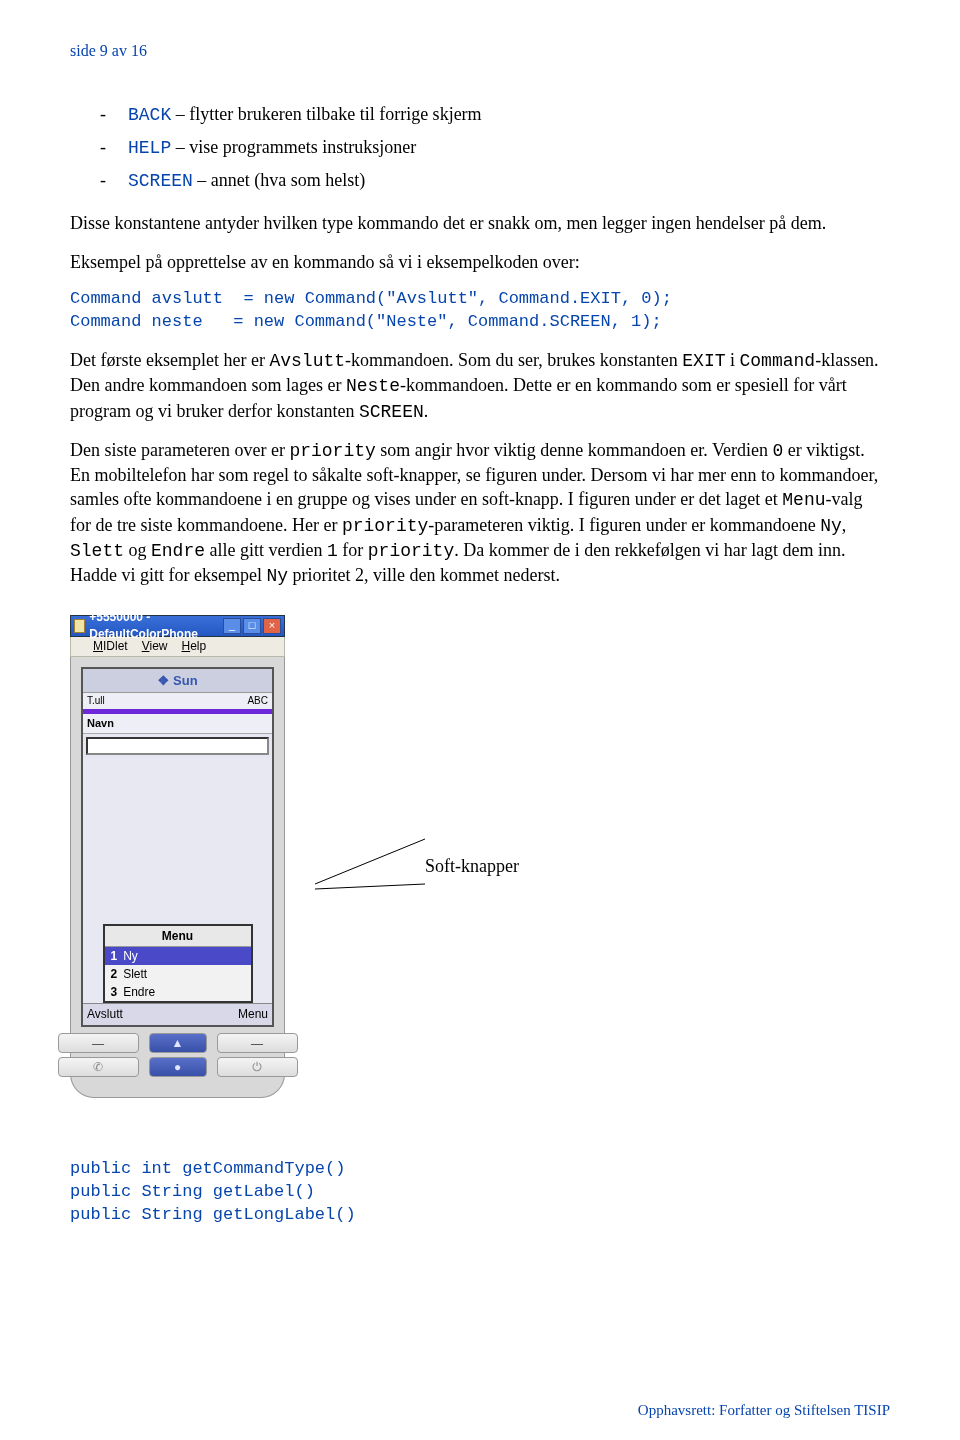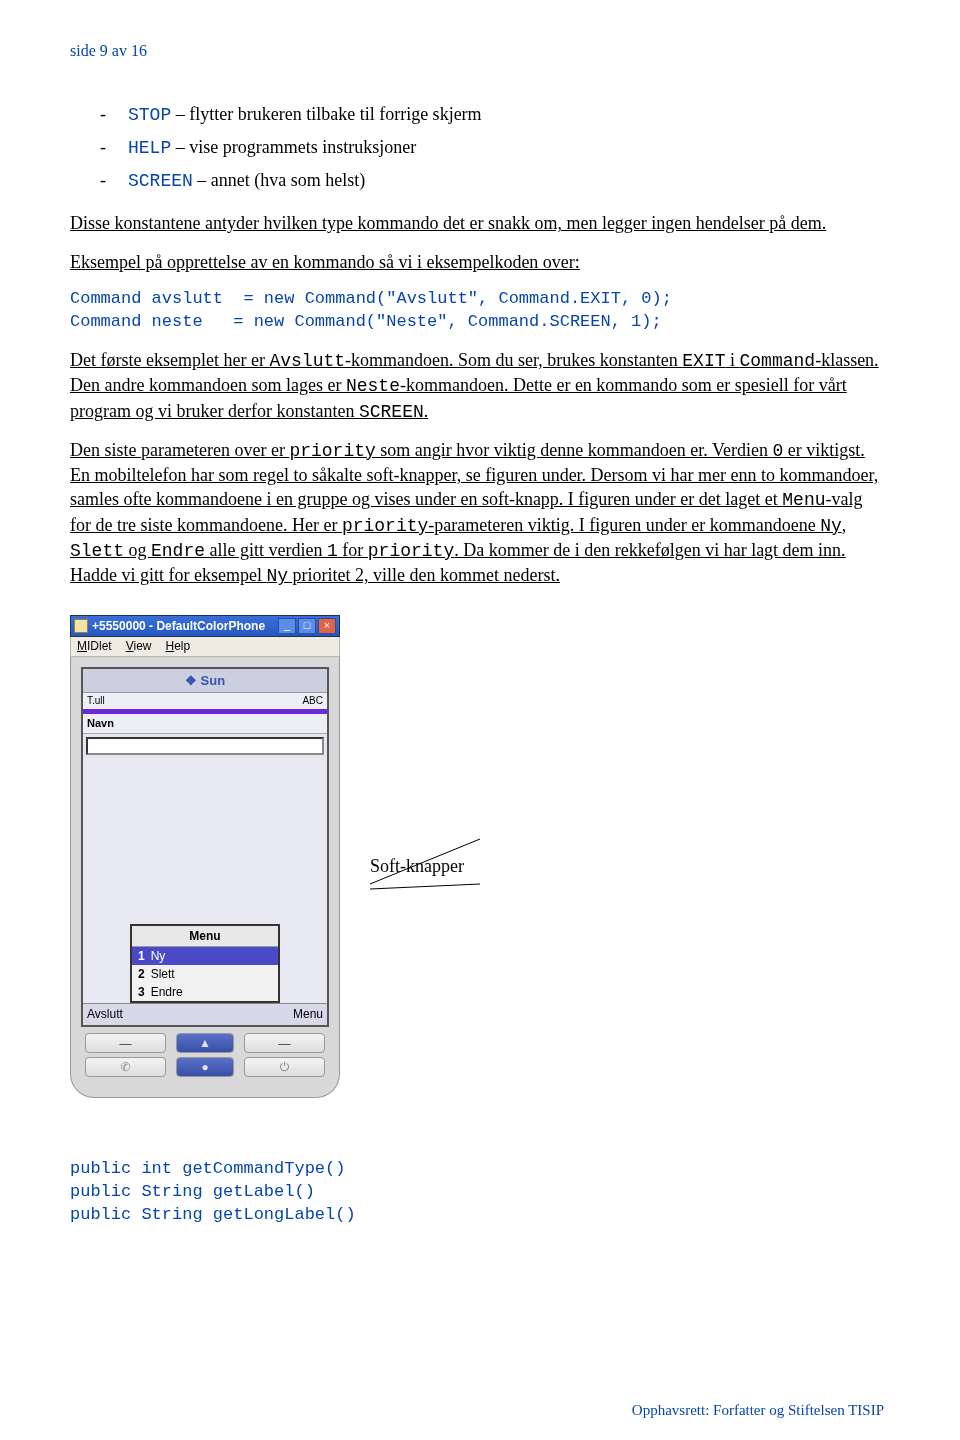--- a/index.html
+++ b/index.html
@@ -23,31 +23,31 @@
     justify-content: space-between;
     color: #0645ad;
     font-size: 16px;
     margin-bottom: 40px;
   }
   .mono { font-family: "Courier New", Courier, monospace; color: #0645ad; }
   .mono-black { font-family: "Courier New", Courier, monospace; color: #000; }
   .bullets { margin: 10px 0 18px 30px; }
   .bullets .row { margin-bottom: 8px; }
   .bullets .dash { display: inline-block; width: 28px; }
-  .para { margin: 10px 4px 14px 0; text-decoration: underline; }
+  .para { margin: 10px 4px 14px 0; }
   .codeblock { font-family: "Courier New", Courier, monospace; color: #0645ad; font-size: 17px; margin: 10px 0 14px 0; white-space: pre; }
   .emulator-wrap { display: flex; align-items: center; gap: 30px; margin: 26px 0 60px 0; }
-  .emulator { width: 270px; }
+  .emulator { width: 215px; }
   .winbar { height: 22px; background: linear-gradient(#3a6fd9,#2457c1); border: 1px solid #234; display: flex; align-items: center; justify-content: space-between; padding: 0 3px; }
   .winbar-title { color: #fff; font-family: Tahoma, sans-serif; font-size: 12px; font-weight: bold; display: flex; align-items: center; gap: 4px; }
   .winbar-title .jicon { display:inline-block; width:14px; height:14px; background:#f0e4a8; border:1px solid #a08030; }
   .winbar-btns { display: flex; gap: 2px; }
   .winbar-btns span { display: inline-flex; align-items:center; justify-content:center; width:18px; height:16px; background:#5a8de8; color:#fff; font-family: Tahoma,sans-serif; font-size:11px; border:1px solid #2a4e98; }
   .winbar-btns .close { background:#e16448; }
-  .winmenu { height: 20px; background:#eeece2; border:1px solid #b8b8a8; border-top:none; font-family: Tahoma,sans-serif; font-size: 12px; display:flex; align-items:center; gap: 14px; padding-left: 6px; }
+  .winmenu { height: 20px; background:#eeece2; border:1px solid #b8b8a8; border-top:none; font-family: Tahoma,sans-serif; font-size: 12px; display:flex; align-items:center; gap: 14px; padding-left: 22px; }
   .winmenu span u { text-decoration: underline; }
   .phone-body { background:#d8d8d8; border:1px solid #999; border-top:none; padding: 10px 10px 20px 10px; border-radius: 0 0 24px 24px; }
   .screen { background:#e6e6f2; border:2px solid #555; height: 360px; display:flex; flex-direction:column; font-family: Tahoma,sans-serif; font-size:12px; }
   .scr-top { background:#cccfe0; display:flex; align-items:center; justify-content:center; gap:6px; padding:3px 0; border-bottom:1px solid #999; }
   .sunlogo { display:flex; align-items:center; gap:4px; color:#3656b0; font-weight:bold; font-size:13px;}
   .sunlogo .glyph { color:#3656b0; }
   .scr-status { display:flex; justify-content:space-between; font-size:10px; padding:1px 4px; border-bottom:5px solid #6d28d9; background:#eeeef6;}
   .scr-navn { padding: 2px 4px; border-bottom:1px solid #aaa; background:#eeeef6; font-size:11px; font-weight:bold;}
   .scr-input { border:2px inset #888; height:18px; margin:3px; background:#fff; }
   .scr-fill { flex:1; background:#e8e8f2; position:relative; }
@@ -56,32 +56,32 @@
   .menu-popup .mitem { padding:1px 6px; display:flex; align-items:center; }
   .menu-popup .mitem.sel { background:#4a4ac8; color:#fff; }
   .menu-popup .mitem .num { font-weight:bold; margin-right:6px; }
   .softkeys { display:flex; justify-content:space-between; font-size:12px; background:#d8d8e8; border-top:1px solid #888; padding:2px 4px; }
   .hardkeys { margin-top:6px; display:flex; flex-direction:column; gap:4px; align-items:center; }
   .hk-row { display:flex; justify-content:space-between; width:240px; gap:10px; }
   .hk { flex:1; height:20px; background:linear-gradient(#f4f4f4,#ddd); border:1px solid #999; border-radius:4px; display:flex; align-items:center; justify-content:center; font-size:12px;}
   .hk.mid { flex:0 0 58px; background:linear-gradient(#5a70c8,#3850a8); color:#e0e6ff; font-weight:bold; }
   .hk.phone { color:#888; }
   .softlabel-caption { font-size: 18px; }
-  .footer { position: absolute; bottom: 20px; right: 76px; color:#0645ad; font-size:15px;text-align:center; }
+  .footer { position: absolute; bottom: 20px; right: 70px; color:#0645ad; font-size:15px;text-align:center; }
 </style>
 </head>
 <body>
 
 <div class="page">
   <div class="header">
     <span>side 9 av 16</span>
   </div>
 
   <div class="bullets">
-    <div class="row"><span class="dash">-</span><span class="mono">STOP</span><span> – flytter brukeren tilbake til forrige skjerm</span></div>
+    <div class="row"><span class="dash">-</span><span class="mono">BACK</span><span> – flytter brukeren tilbake til forrige skjerm</span></div>
     <div class="row"><span class="dash">-</span><span class="mono">HELP</span><span> – vise programmets instruksjoner</span></div>
     <div class="row"><span class="dash">-</span><span class="mono">SCREEN</span><span> – annet (hva som helst)</span></div>
   </div>
 
   <p class="para">Disse konstantene antyder hvilken type kommando det er snakk om, men legger ingen hendelser på dem.</p>
   <p class="para">Eksempel på opprettelse av en kommando så vi i eksempelkoden over:</p>
 
   <div class="codeblock">Command avslutt  = new Command("Avslutt", Command.EXIT, 0);
 Command neste   = new Command("Neste", Command.SCREEN, 1);</div>
 
@@ -159,21 +159,21 @@
             <div class="hk phone">⏻</div>
           </div>
         </div>
       </div>
     </div>
     <div style="display:flex;flex-direction:column;align-items:flex-start;">
       <svg width="180" height="60">
         <line x1="0" y1="50" x2="110" y2="5" stroke="#000" stroke-width="1"></line>
         <line x1="0" y1="55" x2="110" y2="50" stroke="#000" stroke-width="1"></line>
       </svg>
-      <span class="softlabel-caption" style="margin-top:-40px;">Soft-knapper</span>
+      <span class="softlabel-caption" style="margin-left:110px;margin-top:-40px;">Soft-knapper</span>
     </div>
   </div>
 
 
   <div class="codeblock">public int getCommandType()
 public String getLabel()
 public String getLongLabel()</div>
 
   <div class="footer">Opphavsrett:  Forfatter og Stiftelsen TISIP</div>
 </div>

